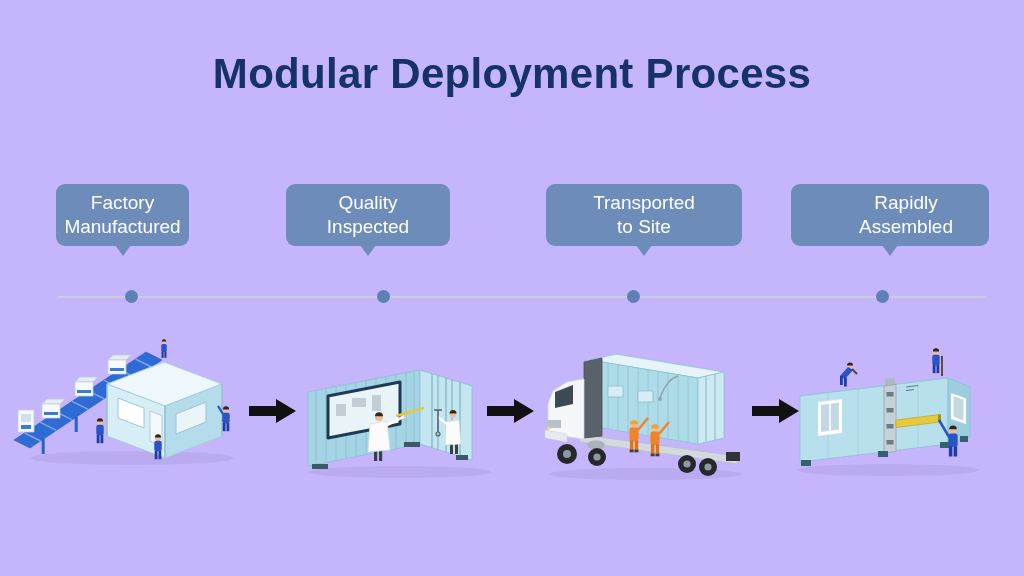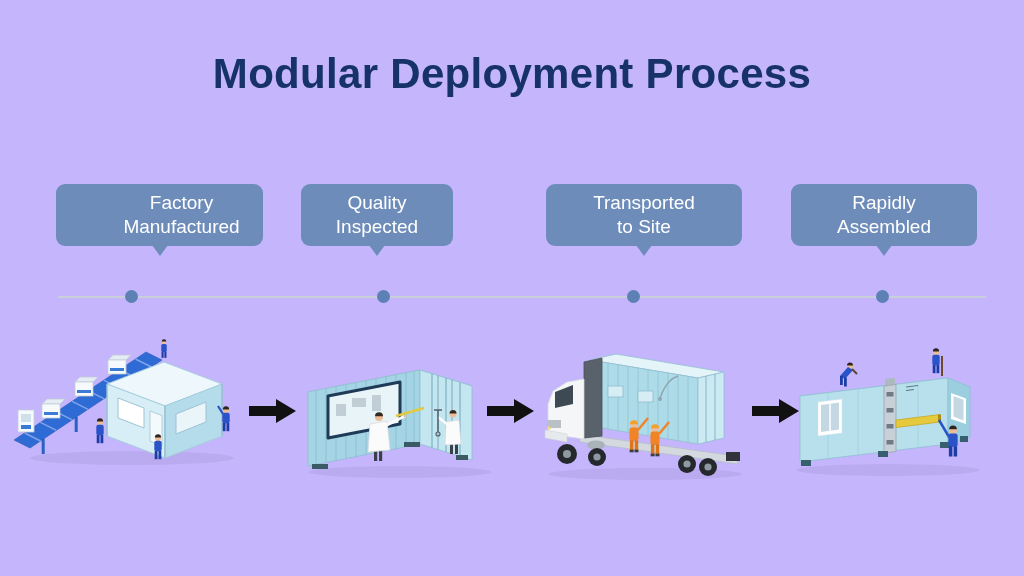--- a/index.html
+++ b/index.html
@@ -18,24 +18,24 @@
     display:flex; align-items:center; justify-content:center;
     text-align:center; font-size:19px; line-height:1.26;
     white-space:pre-line;
   }
   .label-box::after {
     content:""; position:absolute; bottom:-10px; left:50%;
     transform:translateX(-50%);
     border-left:8px solid transparent; border-right:8px solid transparent;
     border-top:11px solid #6D8CBA;
   }
-  #box1 { left:56px;  width:163px;padding-left:44px; }
-  #box2 { left:301px; width:152px; }
+  #box1 { left:56px;  width:133px; }
+  #box2 { left:286px; width:164px; }
   #box3 { left:546px; width:196px; }
-  #box4 { left:791px; width:186px; }
+  #box4 { left:791px; width:166px;padding-left:32px; }
 
   .timeline-line {
     position:absolute; left:58px; top:296px; width:928px; height:2px;
     background:#C9CFD8;
   }
   .timeline-dot {
     position:absolute; top:290px; width:13px; height:13px;
     border-radius:50%; background:#5D81B5;
   }
   #dot1 { left:125px; } #dot2 { left:377px; } #dot3 { left:627px; } #dot4 { left:876px; }

